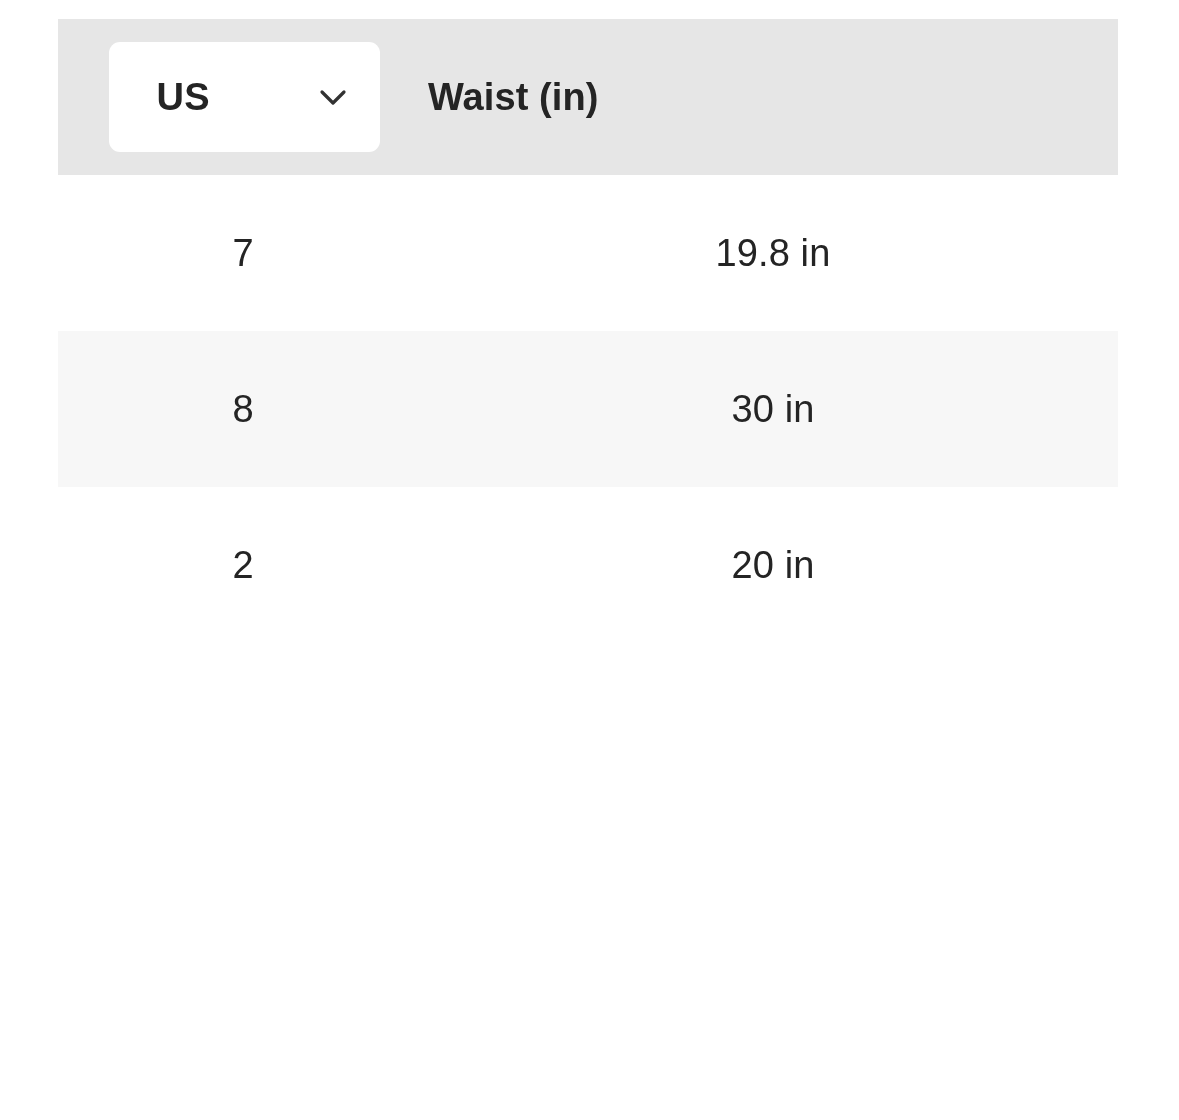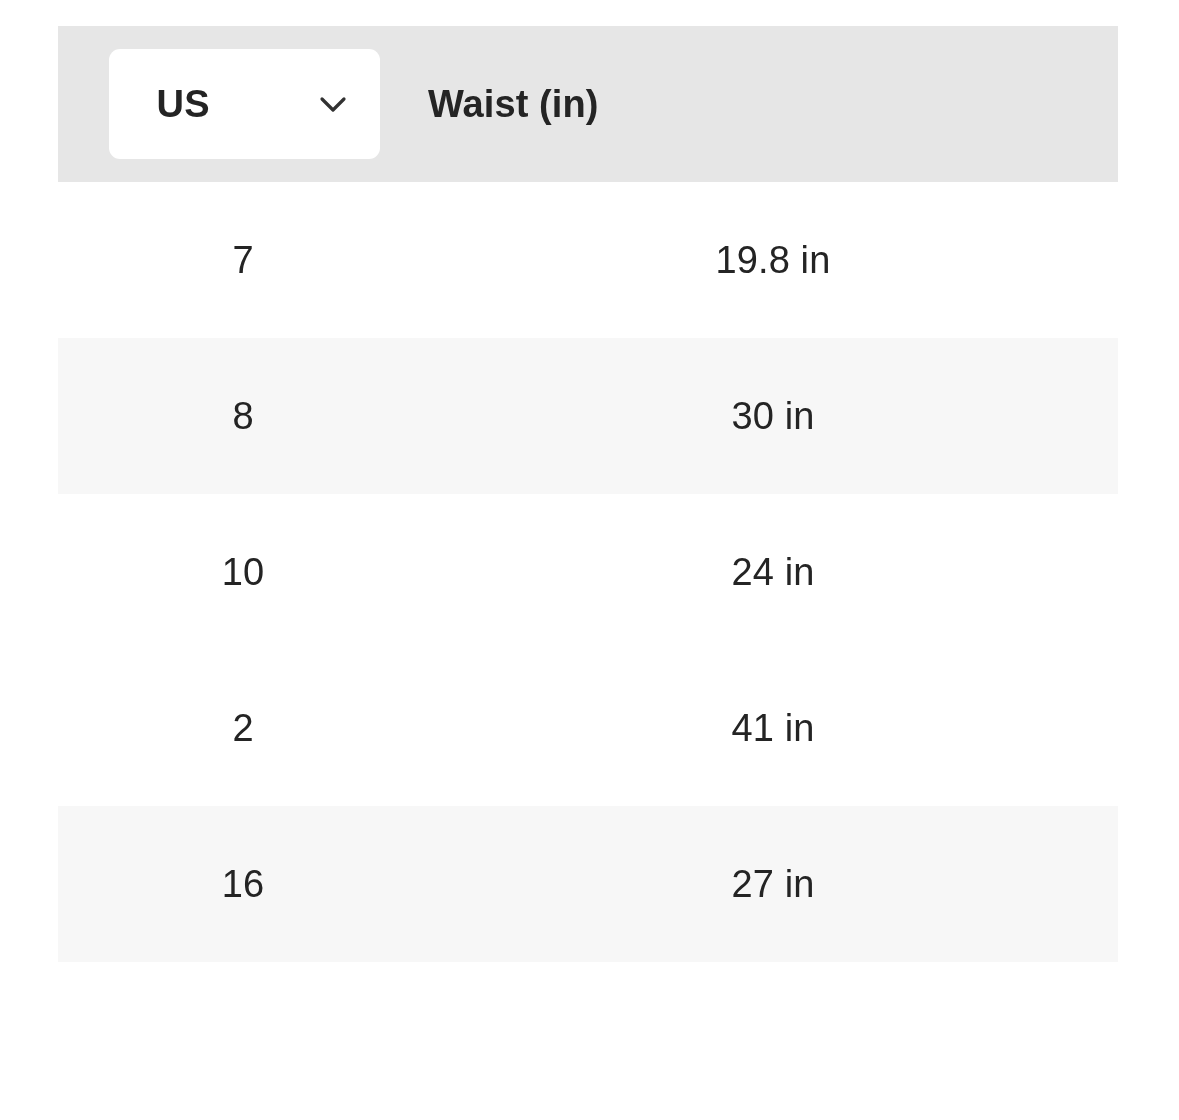--- a/index.html
+++ b/index.html
@@ -12,21 +12,21 @@
     height: 1120px;
     background: #ffffff;
     font-family: "Liberation Sans", "DejaVu Sans", sans-serif;
     overflow: hidden;
     -webkit-font-smoothing: antialiased;
   }
 
   .size-chart-wrap {
     position: absolute;
     left: 58px;
-    top: 26px;
+    top: 19px;
     width: 1060px;
     overflow: hidden;
   }
 
   .chart-table {
     width: 1060px;
     border-collapse: collapse;
     table-layout: fixed;
   }
 
@@ -134,26 +134,18 @@
     <tbody>
       <tr class="chart-row row-odd">
         <td class="chart-cell cell-size">7</td>
         <td class="chart-cell cell-measure">19.8 in</td>
       </tr>
       <tr class="chart-row row-even">
         <td class="chart-cell cell-size">8</td>
         <td class="chart-cell cell-measure">30 in</td>
       </tr>
       <tr class="chart-row row-odd">
-        <td class="chart-cell cell-size">10</td>
-        <td class="chart-cell cell-measure">24 in</td>
-      </tr>
-      <tr class="chart-row row-odd">
         <td class="chart-cell cell-size">2</td>
-        <td class="chart-cell cell-measure">41 in</td>
-      </tr>
-      <tr class="chart-row row-even">
-        <td class="chart-cell cell-size">16</td>
-        <td class="chart-cell cell-measure">27 in</td>
+        <td class="chart-cell cell-measure">20 in</td>
       </tr>
     </tbody>
   </table>
 </div>
 
 </body></html>

